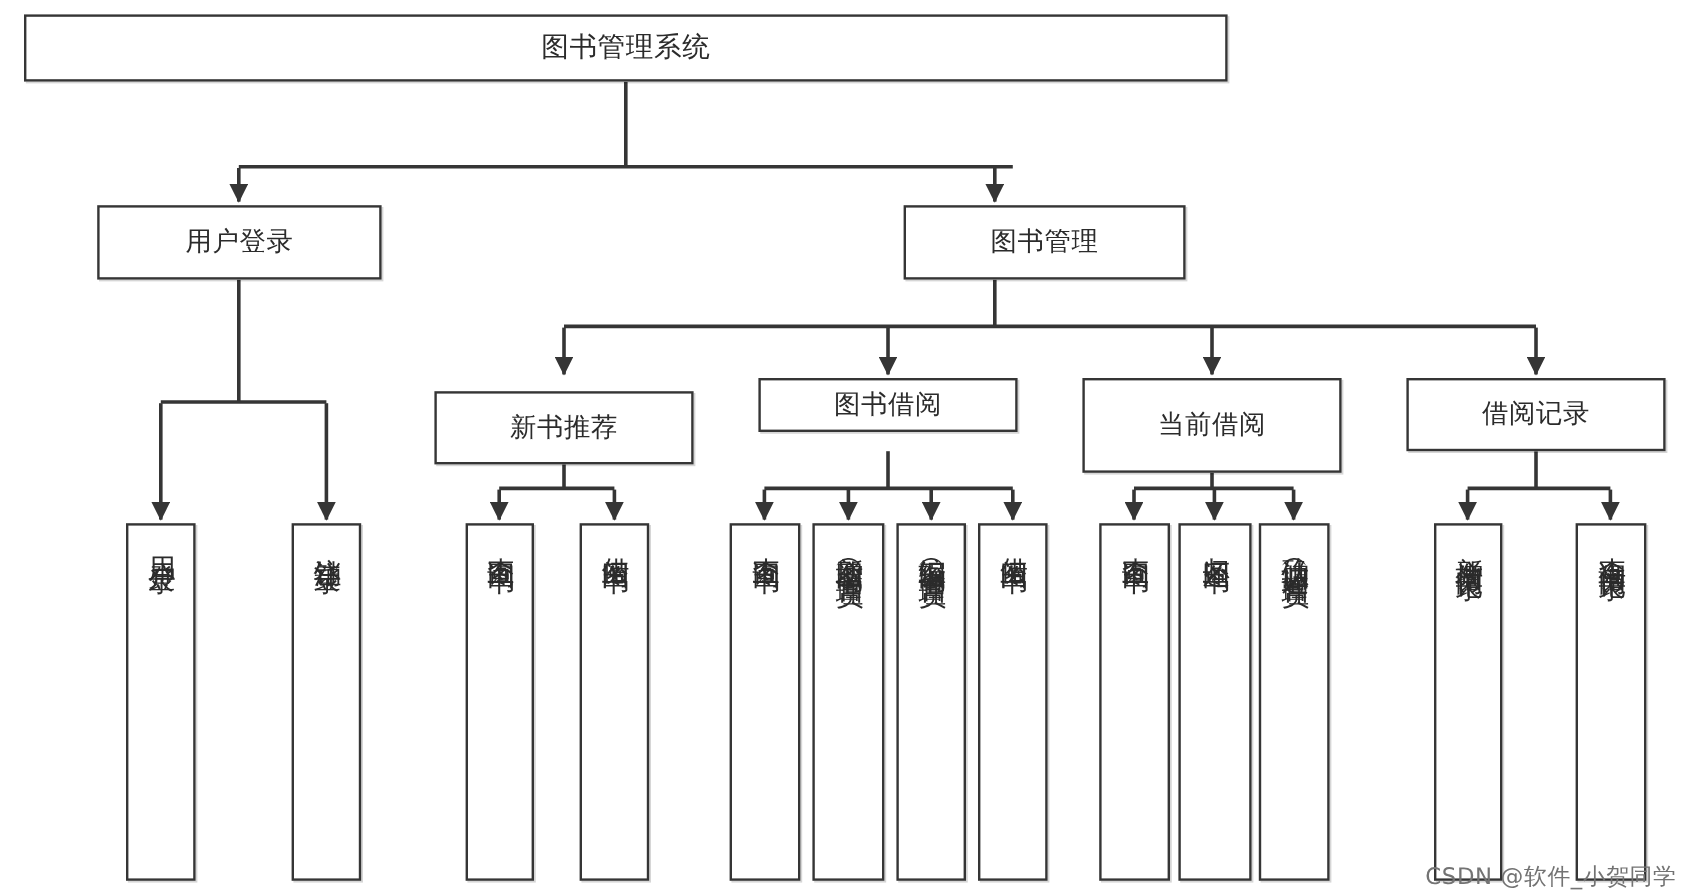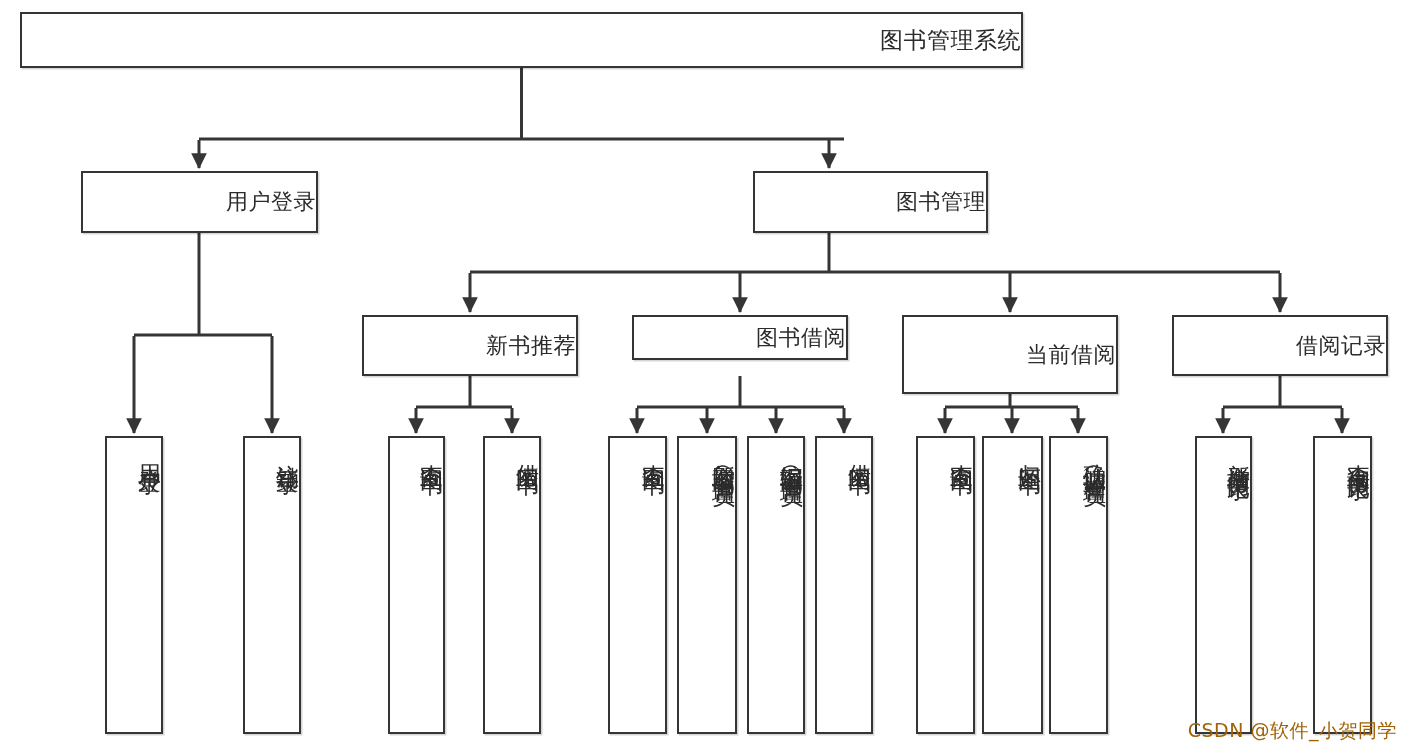--- a/index.html
+++ b/index.html
@@ -27,21 +27,21 @@
     height: 747px;
     pointer-events: none;
   }
   .node {
     position: absolute;
     box-sizing: border-box;
     background: #ffffff;
     border: 2px solid #353535;
     display: flex;
     align-items: center;
-    justify-content: flex-end;
+    justify-content: center;
     box-shadow: 1.5px 1.5px 0 rgba(0,0,0,0.16);
   }
   .node .node-label {
     color: #2b2b2b;
     letter-spacing: 0.5px;
     white-space: nowrap;
     line-height: 1.15;
   }
   
   .node.horizontal .node-label {
@@ -61,21 +61,21 @@
     font-size: 23px;
     letter-spacing: 3px;
     line-height: 1;
     white-space: nowrap;
   }
   #watermark {
     position: absolute;
     right: 8px;
     bottom: 3px;
     font-size: 19px;
-    color: #a16207;
+    color: #737373;
     letter-spacing: 0.5px;
     white-space: nowrap;
     user-select: none;
   }
 </style>
 </head>
 <body>
 
 <div id="diagram-root">
 
@@ -134,21 +134,21 @@
   </div>
 
   <div class="node horizontal" style="left:81px; top:171px; width:237px; height:62px;">
     <span class="node-label">用户登录</span>
   </div>
 
   <div class="node horizontal" style="left:712px; top:171px; width:235px; height:62px;margin-left:41px;">
     <span class="node-label">图书管理</span>
   </div>
 
-  <div class="node horizontal" style="left:362px; top:315px; width:216px; height:61px;">
+  <div class="node horizontal" style="left:362px; top:326px; width:216px; height:61px;">
     <span class="node-label">新书推荐</span>
   </div>
 
   <div class="node horizontal" style="left:632px; top:315px; width:216px; height:45px;">
     <span class="node-label">图书借阅</span>
   </div>
 
   <div class="node horizontal" style="left:902px; top:315px; width:216px; height:79px;">
     <span class="node-label">当前借阅</span>
   </div>

